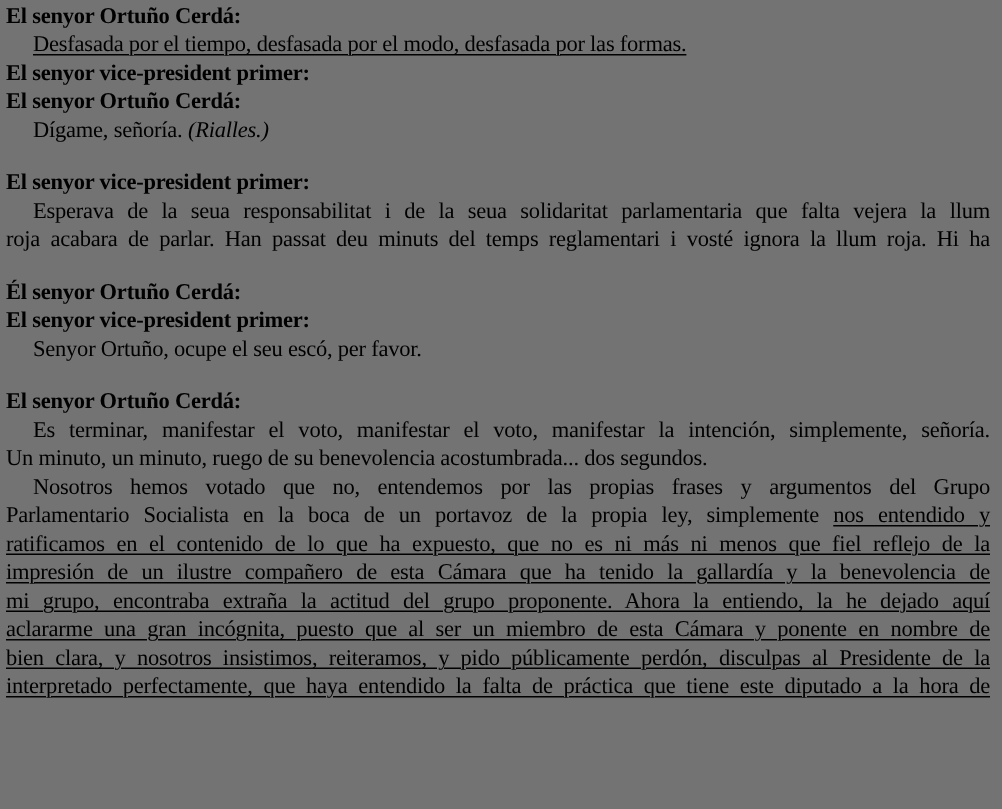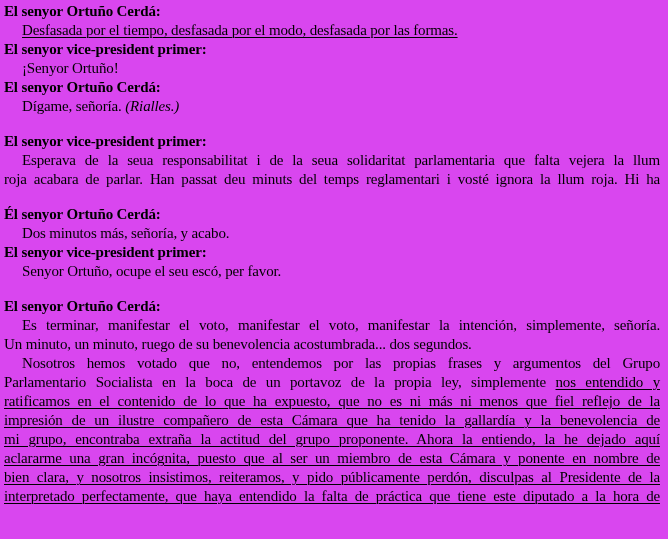--- a/index.html
+++ b/index.html
@@ -2,21 +2,21 @@
 <html><head>
 <meta charset="utf-8">
 <style>
   * { margin: 0; padding: 0; box-sizing: border-box; }
   html, body { background: #ffffff; }
   .page {
     position: relative;
     width: 668px;
     height: 539px;
     overflow: hidden;
-    background: #d946ef;
+    background: #737373;
     color: #000000;
     padding: 2px 8px 0 4px;
     font-family: "Liberation Serif", "DejaVu Serif", serif;
     font-size: 15px;
     line-height: 19px;
     letter-spacing: -0.15px;
   }
   .line { min-height: 19px; }
   .h   { font-weight: bold; }
   .ind { text-indent: 18px; }
@@ -27,30 +27,28 @@
   .it  { font-style: italic; }
 </style>
 </head>
 <body>
 
 <div class="page">
 
   <div class="line h">El senyor Ortuño Cerdá:</div>
   <div class="line ind u">Desfasada por el tiempo, desfasada por el modo, desfasada por las formas.</div>
   <div class="line h">El senyor vice-president primer:</div>
-  <div class="line ind">¡Senyor Ortuño!</div>
   <div class="line h">El senyor Ortuño Cerdá:</div>
   <div class="line ind"><span>Dígame, señoría. </span><span class="it">(Rialles.)</span></div>
 
   <div class="line h gap">El senyor vice-president primer:</div>
   <div class="line ind j">Esperava de la seua responsabilitat i de la seua solidaritat parlamentaria que falta vejera la llum</div>
   <div class="line j">roja acabara de parlar. Han passat deu minuts del temps reglamentari i vosté ignora la llum roja. Hi ha</div>
 
   <div class="line h gap">Él senyor Ortuño Cerdá:</div>
-  <div class="line ind">Dos minutos más, señoría, y acabo.</div>
   <div class="line h">El senyor vice-president primer:</div>
   <div class="line ind">Senyor Ortuño, ocupe el seu escó, per favor.</div>
 
   <div class="line h gap">El senyor Ortuño Cerdá:</div>
   <div class="line ind j">Es terminar, manifestar el voto, manifestar el voto, manifestar la intención, simplemente, señoría.</div>
   <div class="line">Un minuto, un minuto, ruego de su benevolencia acostumbrada... dos segundos.</div>
   <div class="line ind j">Nosotros hemos votado que no, entendemos por las propias frases y argumentos del Grupo</div>
   <div class="line j"><span>Parlamentario Socialista en la boca de un portavoz de la propia ley, simplemente </span><span class="useg">nos entendido y</span></div>
   <div class="line j u">ratificamos en el contenido de lo que ha expuesto, que no es ni más ni menos que fiel reflejo de la</div>
   <div class="line j u">impresión de un ilustre compañero de esta Cámara que ha tenido la gallardía y la benevolencia de</div>

